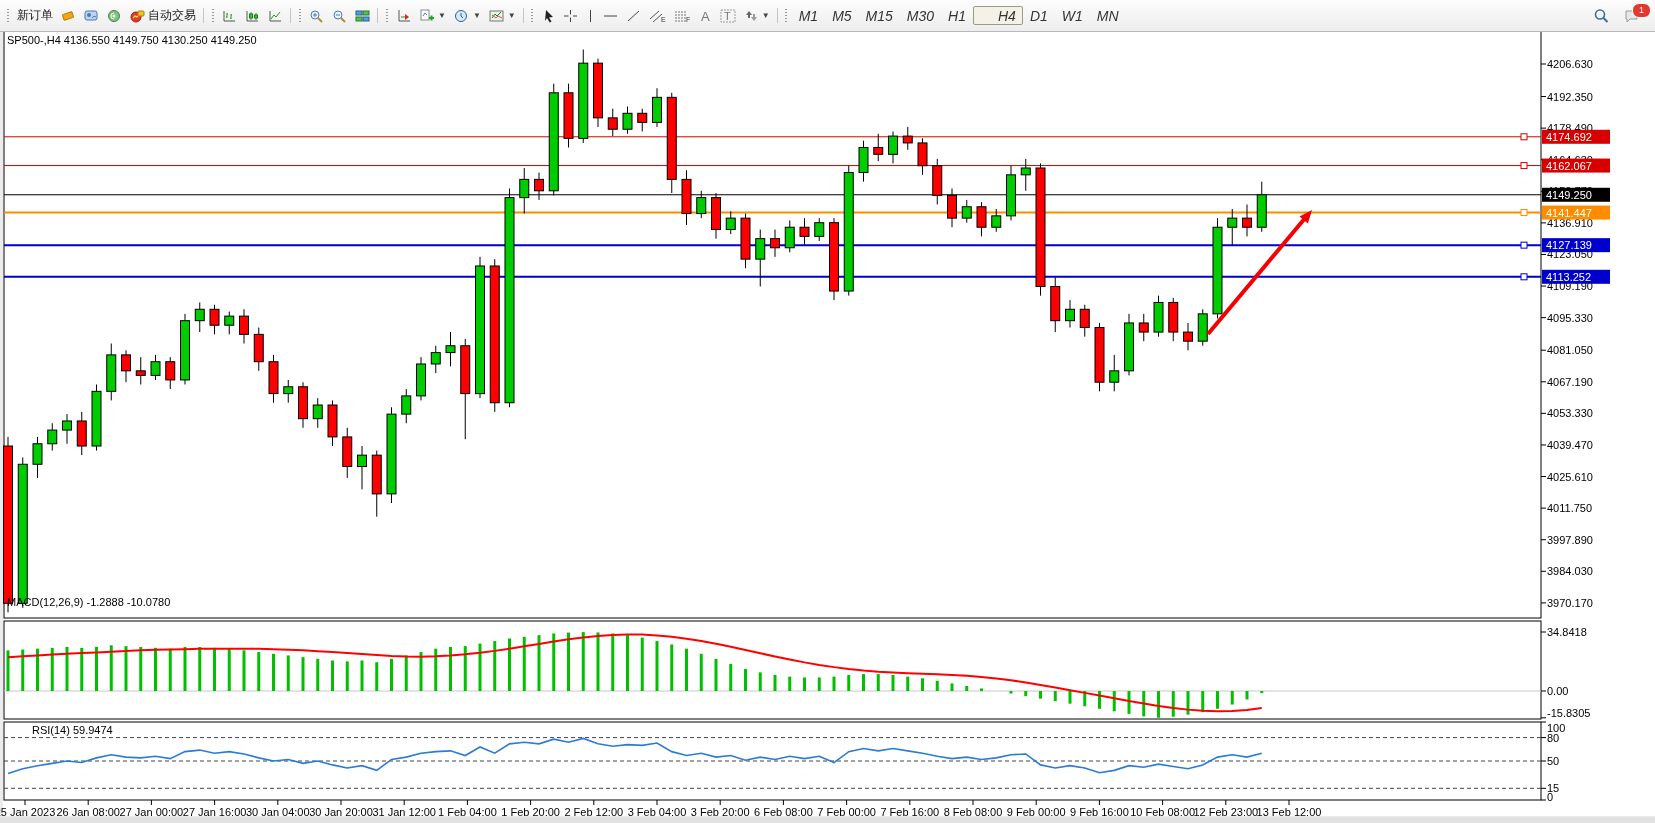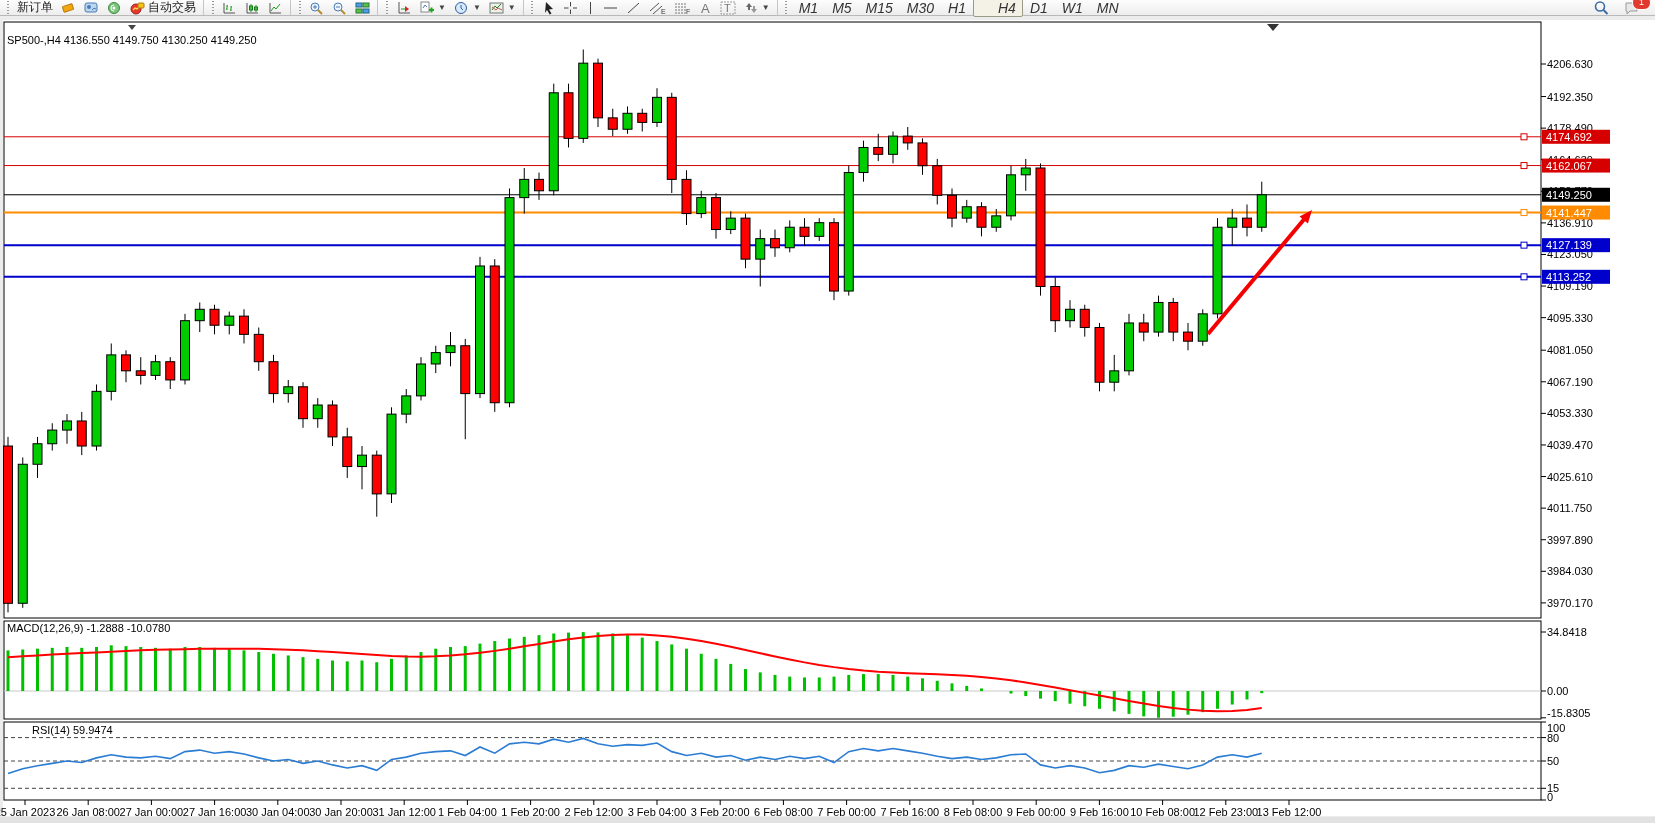--- a/index.html
+++ b/index.html
@@ -1,18 +1,18 @@
 <!DOCTYPE html>
 <html><head>
 <meta charset="utf-8">
 <style>
   html,body{margin:0;padding:0;background:#ececec;font-family:"Liberation Sans",sans-serif;}
   #app{position:relative;width:1655px;height:823px;overflow:hidden;background:#ececec;}
   
-  #toolbar{position:absolute;top:0;left:0;width:1655px;height:16px;z-index:3;
+  #toolbar{position:absolute;top:0;left:0;width:1655px;height:32px;z-index:3;
     background:linear-gradient(#fdfdfd,#ededed);border-bottom:1px solid #b9b9b9;
     display:flex;align-items:center;padding:0 2px;box-sizing:border-box;}
   .grip{width:5px;height:13px;margin:0 3px;
     background-image:repeating-linear-gradient(#9a9a9a 0 1px,transparent 1px 3px);
     background-size:2px 100%;background-repeat:no-repeat;background-position:center;}
   .sep{width:1px;height:15px;background:#c6c6c6;margin:0 3px;}
   .tb-btn{display:inline-flex;align-items:center;gap:3px;height:17px;padding:0 3px;
     border:1px solid transparent;border-radius:2px;font-size:12px;color:#222;cursor:default;}
   .tb-btn.active{background:#f4f2e6;border-color:#9a9a86;padding-left:24px;}
   .tb-btn svg{display:block;}
@@ -648,15 +648,15 @@
           <text x="1289" y="816" text-anchor="middle">13 Feb 12:00</text>
         </g>
         <rect x="0" y="817" width="1655" height="6" fill="#e2e2e2"></rect>
       </svg>
   </div>
 
   <div class="overlay-label" id="chart-header" style="position:absolute;top:25px;left:7px;z-index:2;">
     <span class="tri-down"></span>
     <span>SP500-,H4  4136.550 4149.750 4130.250 4149.250</span>
   </div>
-  <div class="overlay-label" id="macd-label" style="position:absolute;top:622px;left:7px;z-index:2;">MACD(12,26,9) -1.2888 -10.0780</div>
+  <div class="overlay-label" id="macd-label" style="position:absolute;top:596px;left:7px;z-index:2;">MACD(12,26,9) -1.2888 -10.0780</div>
   <div class="overlay-label" id="rsi-label" style="position:absolute;top:724px;left:7px;z-index:2;padding-left:25px;">RSI(14) 59.9474</div>
 </div>
 
 </body></html>

